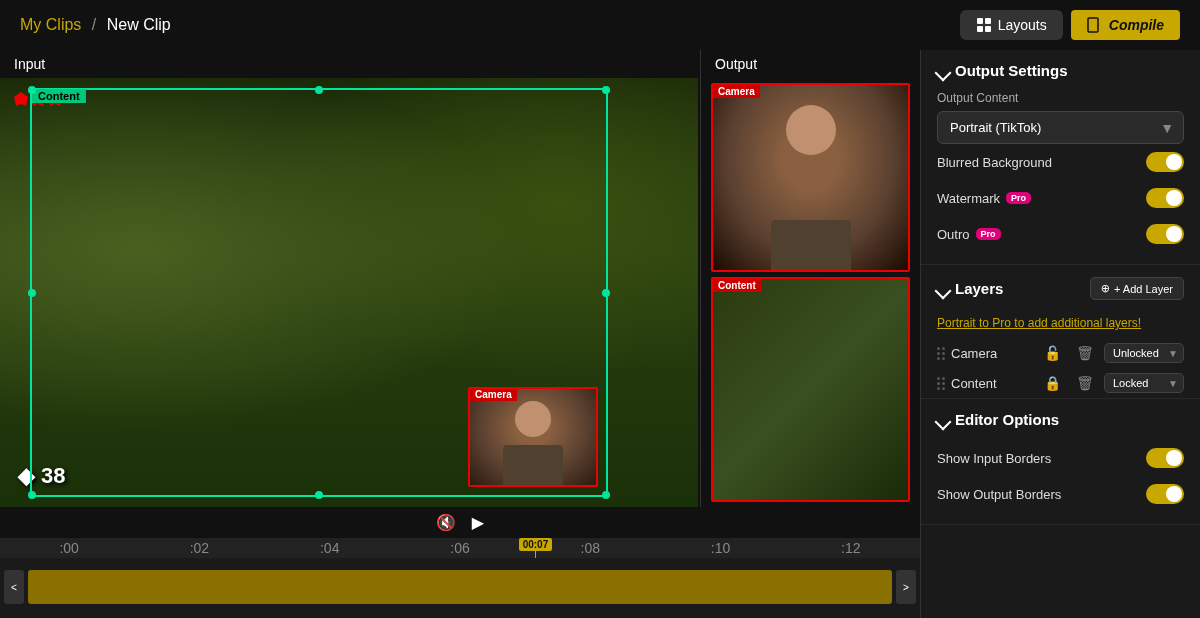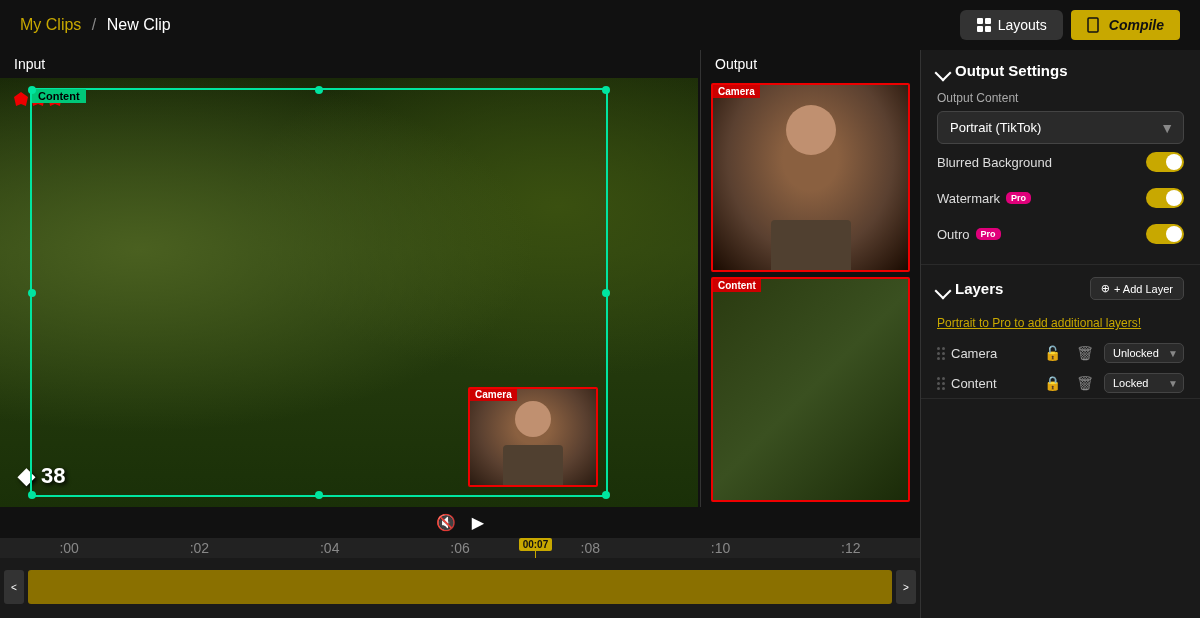--- a/index.html
+++ b/index.html
@@ -853,15 +853,37 @@
         <div class="layer-dropdown-wrapper">
           <select class="layer-dropdown">
             <option>Unlocked</option>
             <option selected="">Locked</option>
           </select>
           <span class="layer-dropdown-arrow">▼</span>
         </div>
       </div>
     </div>
 
+    <div class="section">
+      <div class="section-header">
+        <div class="section-title">
+          <div class="chevron-down"></div>
+          <span>Editor Options</span>
+        </div>
+      </div>
+      <div class="section-content">
+        <div class="toggle-row">
+          <span class="toggle-label">Show Input Borders</span>
+          <div class="toggle on">
+            <div class="toggle-knob"></div>
+          </div>
+        </div>
+        <div class="toggle-row">
+          <span class="toggle-label">Show Output Borders</span>
+          <div class="toggle on">
+            <div class="toggle-knob"></div>
+          </div>
+        </div>
+      </div>
+    </div>
 
   </div>
 </div>
 
 </body></html>

